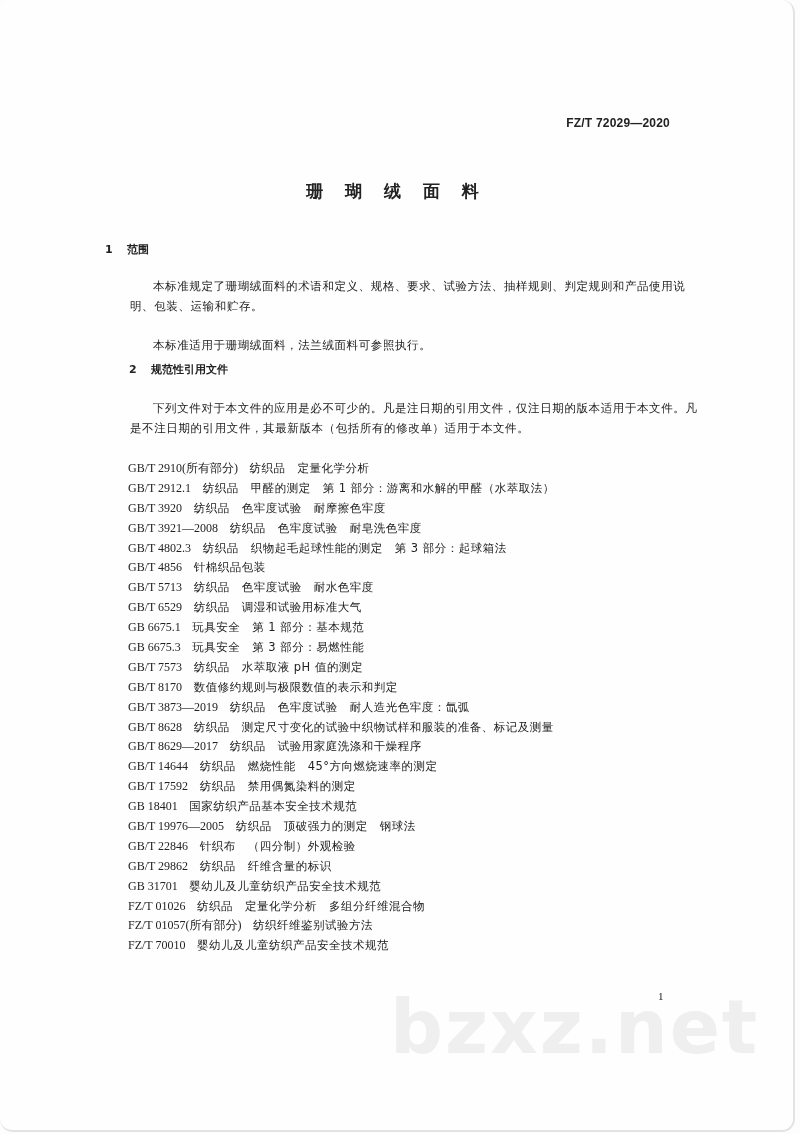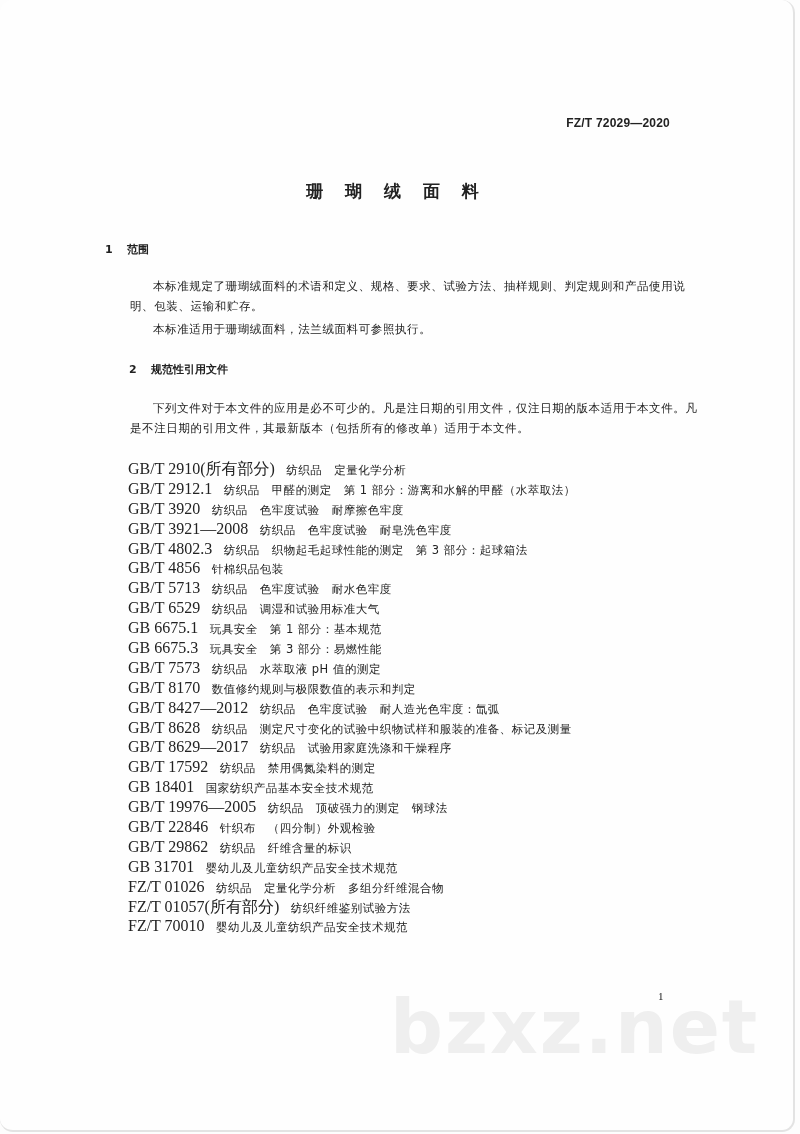--- a/index.html
+++ b/index.html
@@ -25,64 +25,65 @@
   }
   .section-head .num { display: inline-block; width: 22px; }
   .para {
     position: absolute; left: 105px; width: 576px; font-size: 11.5px; line-height: 20px;
     text-indent: 23px; font-family: Liberation Mono, monospace; color: #222; letter-spacing: 0.6px; margin-left: 25px;
   }
   .refs { position: absolute; left: 128px; top: 459px; }
   .ref {
     height: 19.9px; line-height: 19.9px; font-size: 11.5px; white-space: nowrap; color: #222;
   }
-  .ref .code { font-family: "Liberation Serif", serif; font-size: 16px; }
+  .ref .code { font-family: "Liberation Serif", serif; font-size: 12px; }
   .ref .text { font-family: "DejaVu Sans", sans-serif; letter-spacing: 0.5px; }
   .page-num {
     position: absolute; top: 990px; left: 658px; font-family: "Liberation Serif", serif; font-size: 11px;
   }
   .watermark {
     position: absolute; top: 984px; left: 376px; font-family: "DejaVu Sans", sans-serif; font-weight: bold;
     font-size: 74px; color: #efefef; letter-spacing: 2px; pointer-events: none; margin-left: 14px;
   }
 </style>
 </head>
 <body>
 
 <div class="page">
   <div class="std-code">FZ/T 72029—2020</div>
   <div class="title">珊 瑚 绒 面 料</div>
 
   <div class="section-head" style="top:242px;">
     <span class="num">1</span><span>范围</span>
   </div>
   <div class="para" style="top:277px;">本标准规定了珊瑚绒面料的术语和定义、规格、要求、试验方法、抽样规则、判定规则和产品使用说明、包装、运输和贮存。</div>
-  <div class="para" style="top:320px;">本标准适用于珊瑚绒面料，法兰绒面料可参照执行。</div>
+  <div class="para" style="top:336px;">本标准适用于珊瑚绒面料，法兰绒面料可参照执行。</div>
 
   <div class="section-head" style="top:362px;margin-left:24px;">
     <span class="num">2</span><span>规范性引用文件</span>
   </div>
   <div class="para" style="top:399px;">下列文件对于本文件的应用是必不可少的。凡是注日期的引用文件，仅注日期的版本适用于本文件。凡是不注日期的引用文件，其最新版本（包括所有的修改单）适用于本文件。</div>
 
   <div class="refs">
     <div class="ref"><span class="code">GB/T 2910(所有部分)</span>　<span class="text">纺织品　定量化学分析</span></div>
     <div class="ref"><span class="code">GB/T 2912.1</span>　<span class="text">纺织品　甲醛的测定　第 1 部分：游离和水解的甲醛（水萃取法）</span></div>
     <div class="ref"><span class="code">GB/T 3920</span>　<span class="text">纺织品　色牢度试验　耐摩擦色牢度</span></div>
     <div class="ref"><span class="code">GB/T 3921—2008</span>　<span class="text">纺织品　色牢度试验　耐皂洗色牢度</span></div>
     <div class="ref"><span class="code">GB/T 4802.3</span>　<span class="text">纺织品　织物起毛起球性能的测定　第 3 部分：起球箱法</span></div>
     <div class="ref"><span class="code">GB/T 4856</span>　<span class="text">针棉织品包装</span></div>
     <div class="ref"><span class="code">GB/T 5713</span>　<span class="text">纺织品　色牢度试验　耐水色牢度</span></div>
     <div class="ref"><span class="code">GB/T 6529</span>　<span class="text">纺织品　调湿和试验用标准大气</span></div>
     <div class="ref"><span class="code">GB 6675.1</span>　<span class="text">玩具安全　第 1 部分：基本规范</span></div>
     <div class="ref"><span class="code">GB 6675.3</span>　<span class="text">玩具安全　第 3 部分：易燃性能</span></div>
     <div class="ref"><span class="code">GB/T 7573</span>　<span class="text">纺织品　水萃取液 pH 值的测定</span></div>
     <div class="ref"><span class="code">GB/T 8170</span>　<span class="text">数值修约规则与极限数值的表示和判定</span></div>
-    <div class="ref"><span class="code">GB/T 8427—2012</span>　<span class="text">纺织品　色牢度试验　耐人造光色牢度：氙弧</span></div>
+    <div class="ref"><span class="code">GB/T 3873—2019</span>　<span class="text">纺织品　色牢度试验　耐人造光色牢度：氙弧</span></div>
     <div class="ref"><span class="code">GB/T 8628</span>　<span class="text">纺织品　测定尺寸变化的试验中织物试样和服装的准备、标记及测量</span></div>
     <div class="ref"><span class="code">GB/T 8629—2017</span>　<span class="text">纺织品　试验用家庭洗涤和干燥程序</span></div>
+    <div class="ref"><span class="code">GB/T 14644</span>　<span class="text">纺织品　燃烧性能　45°方向燃烧速率的测定</span></div>
     <div class="ref"><span class="code">GB/T 17592</span>　<span class="text">纺织品　禁用偶氮染料的测定</span></div>
     <div class="ref"><span class="code">GB 18401</span>　<span class="text">国家纺织产品基本安全技术规范</span></div>
     <div class="ref"><span class="code">GB/T 19976—2005</span>　<span class="text">纺织品　顶破强力的测定　钢球法</span></div>
     <div class="ref"><span class="code">GB/T 22846</span>　<span class="text">针织布　（四分制）外观检验</span></div>
     <div class="ref"><span class="code">GB/T 29862</span>　<span class="text">纺织品　纤维含量的标识</span></div>
     <div class="ref"><span class="code">GB 31701</span>　<span class="text">婴幼儿及儿童纺织产品安全技术规范</span></div>
     <div class="ref"><span class="code">FZ/T 01026</span>　<span class="text">纺织品　定量化学分析　多组分纤维混合物</span></div>
     <div class="ref"><span class="code">FZ/T 01057(所有部分)</span>　<span class="text">纺织纤维鉴别试验方法</span></div>
     <div class="ref"><span class="code">FZ/T 70010</span>　<span class="text">婴幼儿及儿童纺织产品安全技术规范</span></div>
   </div>

